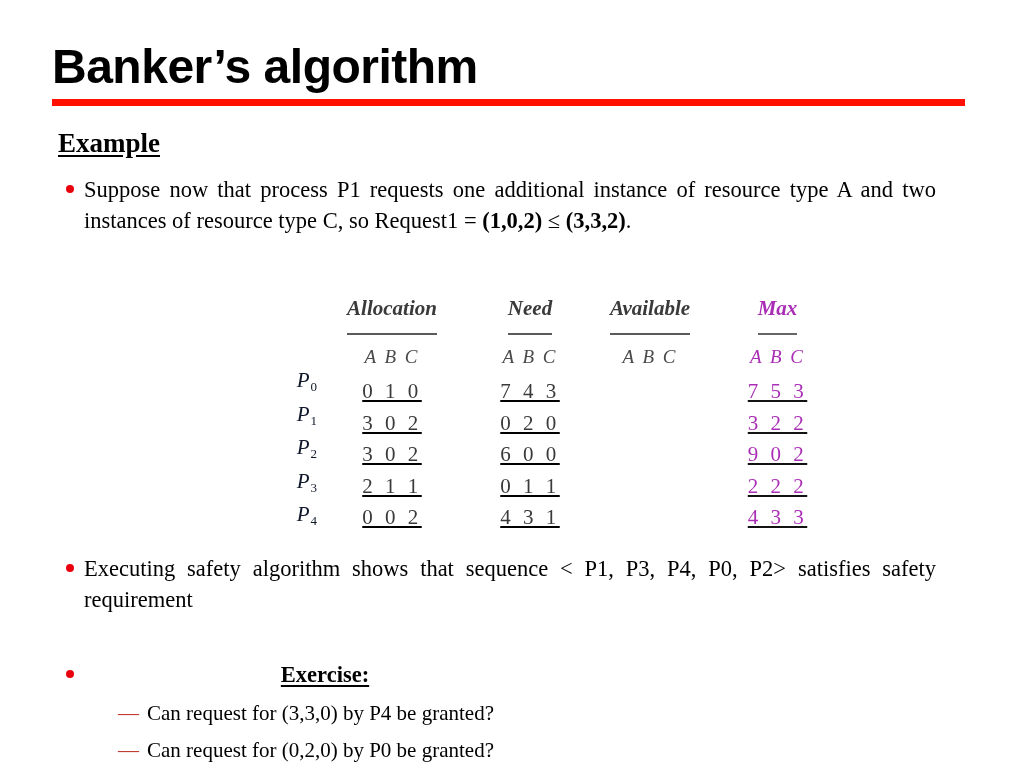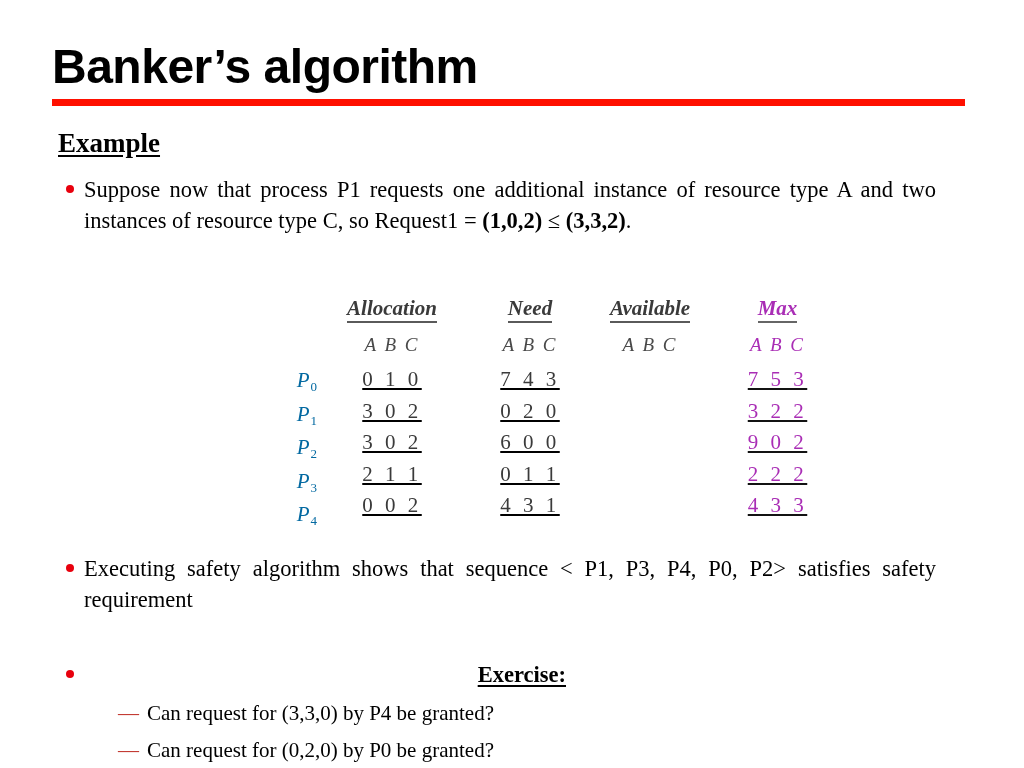--- a/index.html
+++ b/index.html
@@ -76,21 +76,21 @@
 
   #bullet-1 { left: 66px; top: 174px; width: 892px; }
   #bullet-1 .bullet-text { width: 852px; }
 
   #bullet-2 { left: 66px; top: 553px; width: 892px; }
   #bullet-2 .bullet-text { width: 852px; }
 
   #bullet-3 { left: 66px; top: 659px; width: 500px; }
   #bullet-3 .bullet-text {
     font-weight: bold;
-    text-align: right;
+    text-align: center;
     text-decoration: underline;
     text-underline-offset: 3px;
   }
 
   
   .subbullet {
     position: absolute;
     left: 118px;
     font-size: 21px;
     line-height: 26px;
@@ -118,21 +118,21 @@
     text-align: center;
   }
   .col-head {
     font-weight: bold;
     font-style: italic;
     font-size: 21px;
     line-height: 24px;
     color: #3a3a3a;
     display: inline-block;
     border-bottom: 2px solid #5a5a5a;
-    padding-bottom: 1px;
+    padding-bottom: 13px;
   }
   .col-sub {
     font-style: italic;
     font-size: 19px;
     line-height: 22px;
     color: #4a4a4a;
     margin-top: 11px;
     letter-spacing: 2px;
   }
   .cell {
@@ -147,21 +147,21 @@
   
   #col-proc {
     left: 12px;
     width: 54px;
     text-align: right;
   }
   #col-proc .proc {
     font-style: italic;
     font-size: 21px;
     line-height: 31.5px;
-    color: #0369a1;
+    color: #0f172a;
     white-space: nowrap;
   }
   #col-proc .proc sub {
     font-size: 13px;
     font-style: normal;
     vertical-align: baseline;
     position: relative;
     top: 4px;
     left: 1px;
   }

